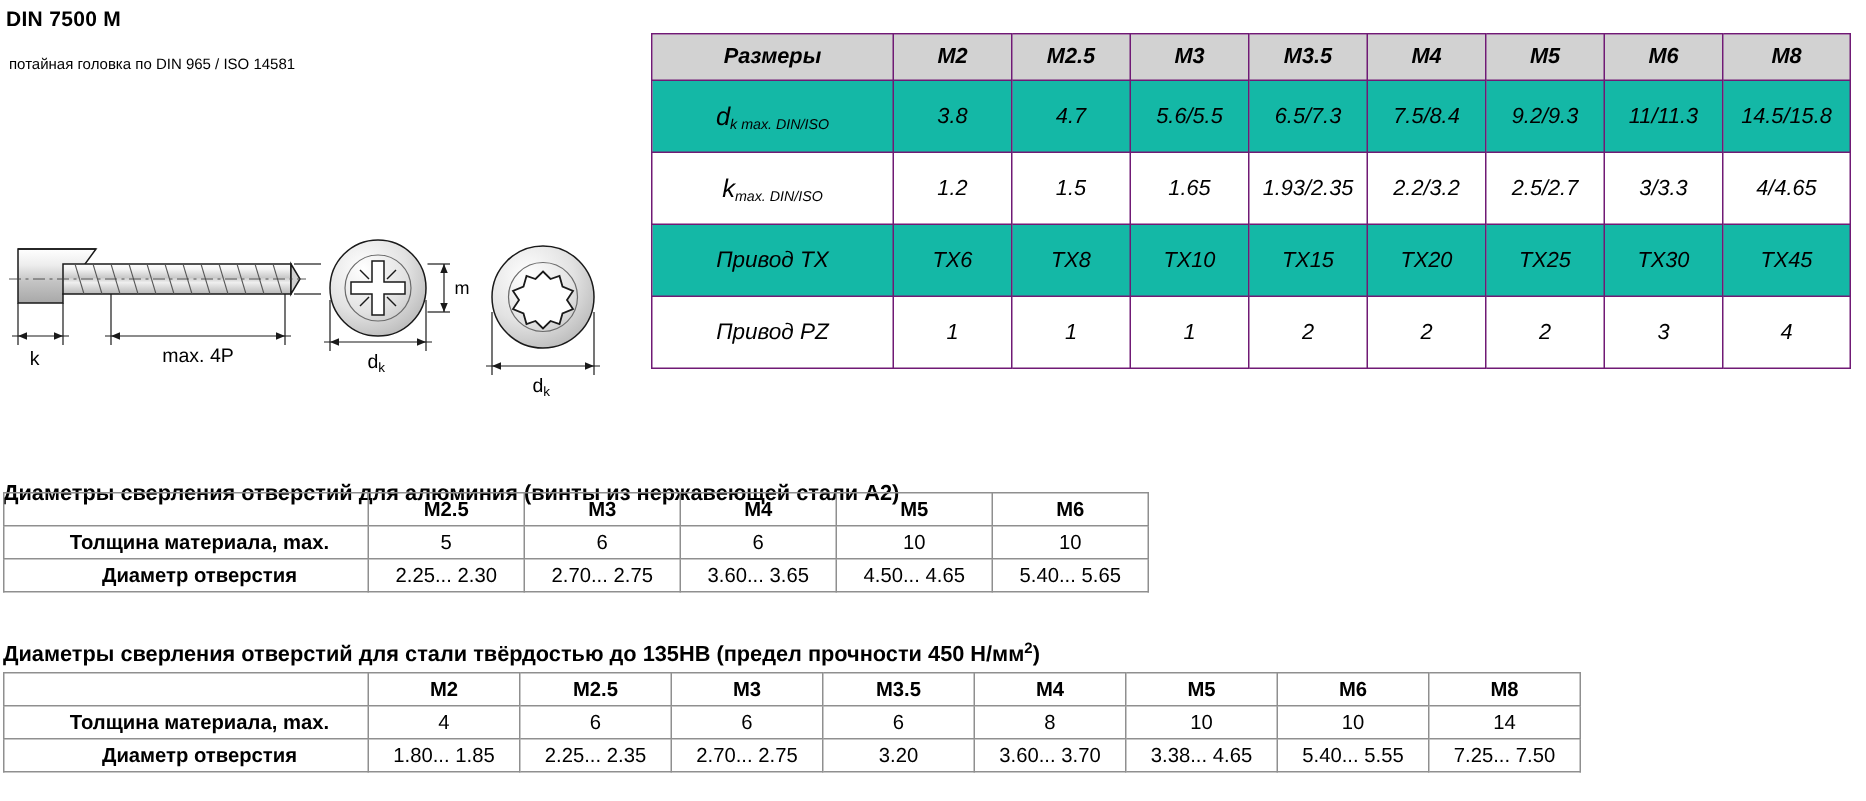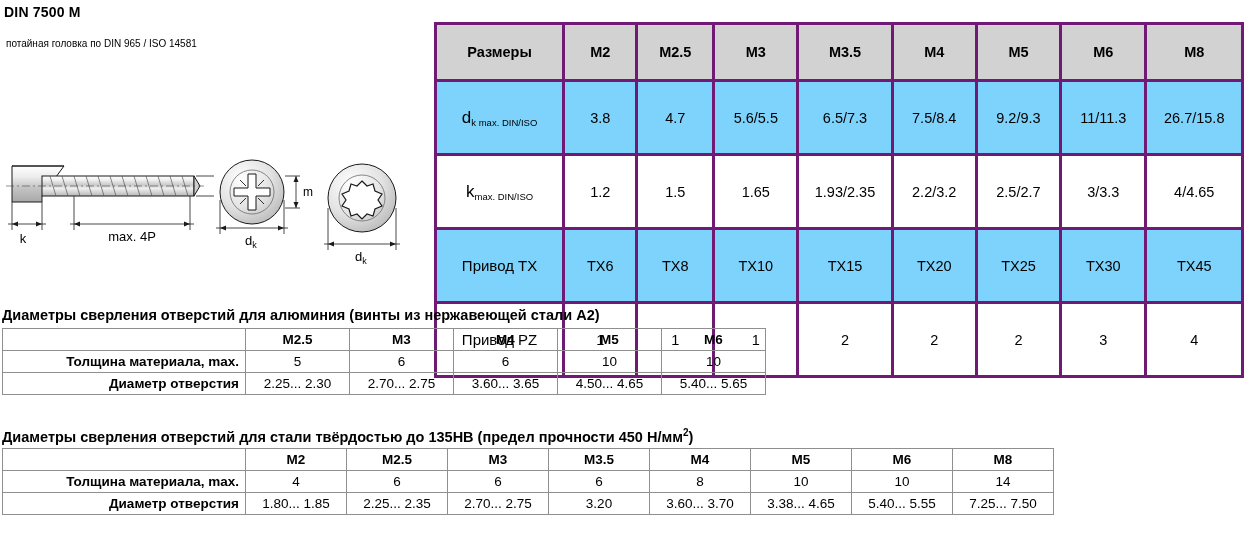--- a/index.html
+++ b/index.html
@@ -54,35 +54,36 @@
 
   
   .main-table {
     position: absolute;
     left: 434px;
     top: 22px;
     border-collapse: collapse;
     font-size: 14.5px;
   }
   .main-table td, .main-table th {
-    border: 3px solid #701a75;
+    border: 1px solid #701a75;
     text-align: center;
     vertical-align: middle;
-    padding: 12px;
+    padding: 0;
     height: 47px;
     font-weight: normal;
+    font-style: italic;
   }
   .main-table tr.hdr td {
     background: #d2d2d2;
     font-weight: bold;
     height: 30px;
     font-size: 14.5px;
   }
   .main-table tr.shaded td {
-    background: #7dd3fc;
+    background: #14b8a6;
   }
   .main-table td.rowlabel {
     width: 160px;
     text-align: center;
     font-size: 15px;
   }
   .main-table td.val {
     width: 78px;
   }
   .main-table td.val.wide {
@@ -98,41 +99,41 @@
     font-size: 17px;
   }
 
   
   .caption {
     position: absolute;
     font-size: 14.5px;
     font-weight: bold;
     white-space: nowrap;
   }
-  #caption-alu { left: 2px; top: 307px; }
+  #caption-alu { left: 2px; top: 321px; }
   #caption-steel { left: 2px; top: 427px; }
   .caption sup { font-size: 10px; }
 
   
   .drill-table {
     position: absolute;
     border-collapse: collapse;
     font-size: 13.5px;
   }
   .drill-table td {
     border: 1px solid #8f8f8f;
     height: 21px;
     padding: 0 4px;
     text-align: center;
     vertical-align: middle;
     white-space: nowrap;
   }
   .drill-table td.lbl {
     font-weight: bold;
-    text-align: right;
+    text-align: center;
     width: 212px;
     padding-right: 6px;
     padding-left: 24px;
   }
   .drill-table tr.hdr td {
     font-weight: bold;
   }
   .drill-table tr.hdr td.lbl {
     font-weight: normal;
   }
@@ -297,21 +298,21 @@
         <td class="rowlabel">
           <span class="symbol">d</span><span class="sub">k max. DIN/ISO</span>
         </td>
         <td class="val">3.8</td>
         <td class="val">4.7</td>
         <td class="val">5.6/5.5</td>
         <td class="val">6.5/7.3</td>
         <td class="val">7.5/8.4</td>
         <td class="val">9.2/9.3</td>
         <td class="val">11/11.3</td>
-        <td class="val wide">26.7/15.8</td>
+        <td class="val wide">14.5/15.8</td>
       </tr>
 
       <tr>
         <td class="rowlabel">
           <span class="symbol">k</span><span class="sub">max. DIN/ISO</span>
         </td>
         <td class="val">1.2</td>
         <td class="val">1.5</td>
         <td class="val">1.65</td>
         <td class="val">1.93/2.35</td>

